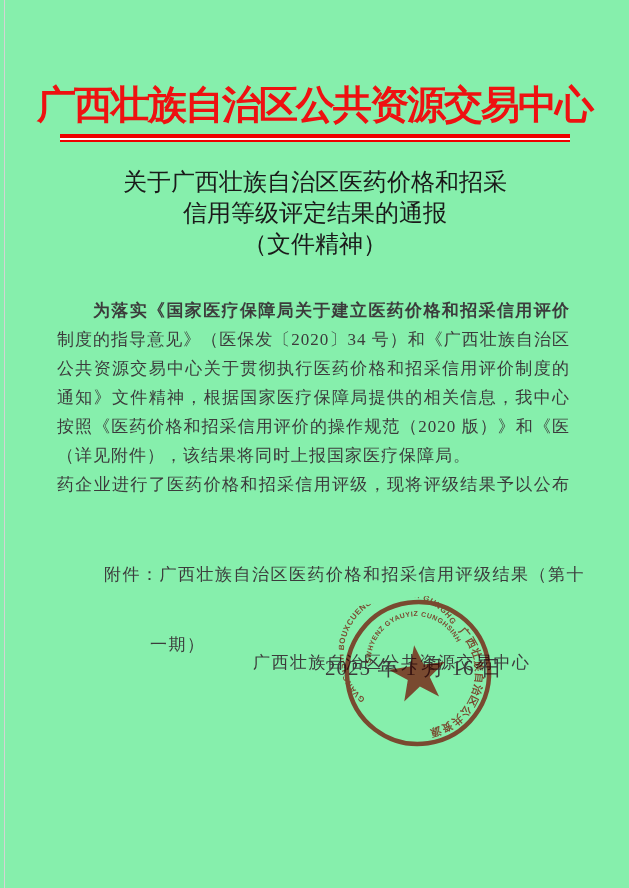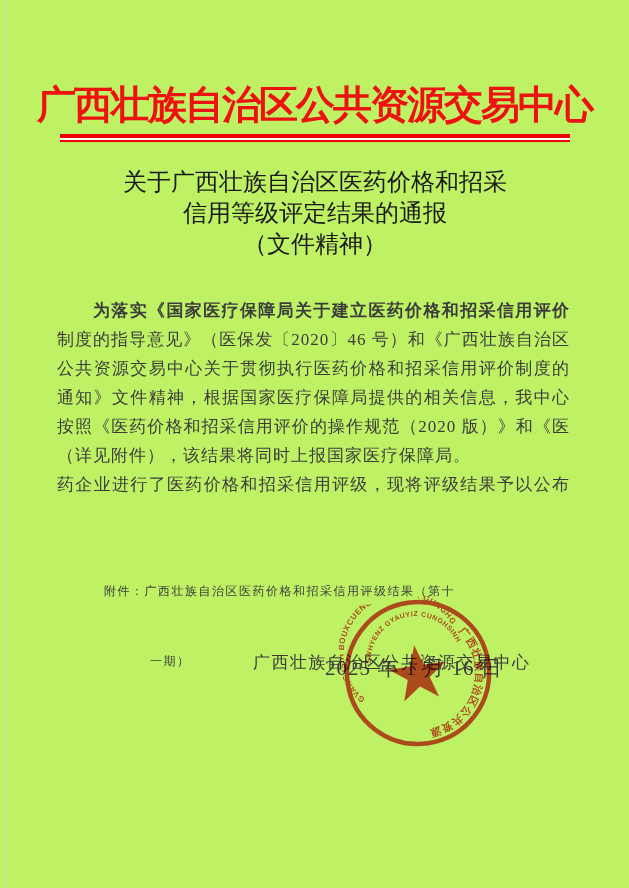--- a/index.html
+++ b/index.html
@@ -5,21 +5,21 @@
   * { margin: 0; padding: 0; box-sizing: border-box; }
   html, body { background: #ffffff; }
   body {
     font-family: "Liberation Serif", "DejaVu Serif", serif;
     width: 629px; height: 888px;
     position: relative;
     overflow: hidden;
   }
   .page {
     position: absolute; inset: 0;
-    background: #bef264;
+    background: #86efac;
   }
   .page-edge {
     position: absolute; left: 4px; top: 0;
     width: 1px; height: 100%;
     background: #d4d4d4;
   }
 
   
   .letterhead {
     position: absolute; top: 78px; left: 30px; right: 30px;
@@ -56,23 +56,23 @@
     text-align: justify;
     text-align-last: justify;
     text-justify: inter-character;
     white-space: nowrap;
   }
   .body-line.first { padding-left: 36px; font-weight: bold; }
   .body-line.last  { text-align-last: left; white-space: normal; }
 
   
   .attachment-block {
-    position: absolute; top: 576px; left: 57px; width: 520px;
+    position: absolute; top: 560px; left: 57px; width: 520px;
     color: #3c3c3c;
-    font-size: 12px;
+    font-size: 17px;
     line-height: 30px;
     letter-spacing: 1.5px;
   }
   .attachment-line1 { padding-left: 47px; white-space: nowrap; }
   .attachment-line2 { padding-left: 93px; margin-top: 40px; }
 
   
   .sig-org {
     position: absolute; top: 651px; left: 253px;
     color: #3c3c3c; font-size: 17px; letter-spacing: 1.5px;
@@ -115,21 +115,21 @@
   </div>
 
   <div class="doc-title">
     <div>关于广西壮族自治区医药价格和招采</div>
     <div>信用等级评定结果的通报</div>
     <div>（文件精神）</div>
   </div>
 
   <div class="body-block">
     <div class="body-line first">为落实《国家医疗保障局关于建立医药价格和招采信用评价</div>
-    <div class="body-line">制度的指导意见》（医保发〔2020〕46 号）和《广西壮族自治区</div>
+    <div class="body-line">制度的指导意见》（医保发〔2020〕34 号）和《广西壮族自治区</div>
     <div class="body-line">公共资源交易中心关于贯彻执行医药价格和招采信用评价制度的</div>
     <div class="body-line">通知》文件精神，根据国家医疗保障局提供的相关信息，我中心</div>
     <div class="body-line">按照《医药价格和招采信用评价的操作规范（2020 版）》和《医</div>
     <div class="body-line last">（详见附件），该结果将同时上报国家医疗保障局。</div>
     <div class="body-line">药企业进行了医药价格和招采信用评级，现将评级结果予以公布</div>
   </div>
 
   <div class="attachment-block">
     <div class="attachment-line1">附件：广西壮族自治区医药价格和招采信用评级结果（第十</div>
     <div class="attachment-line2">一期）</div>

